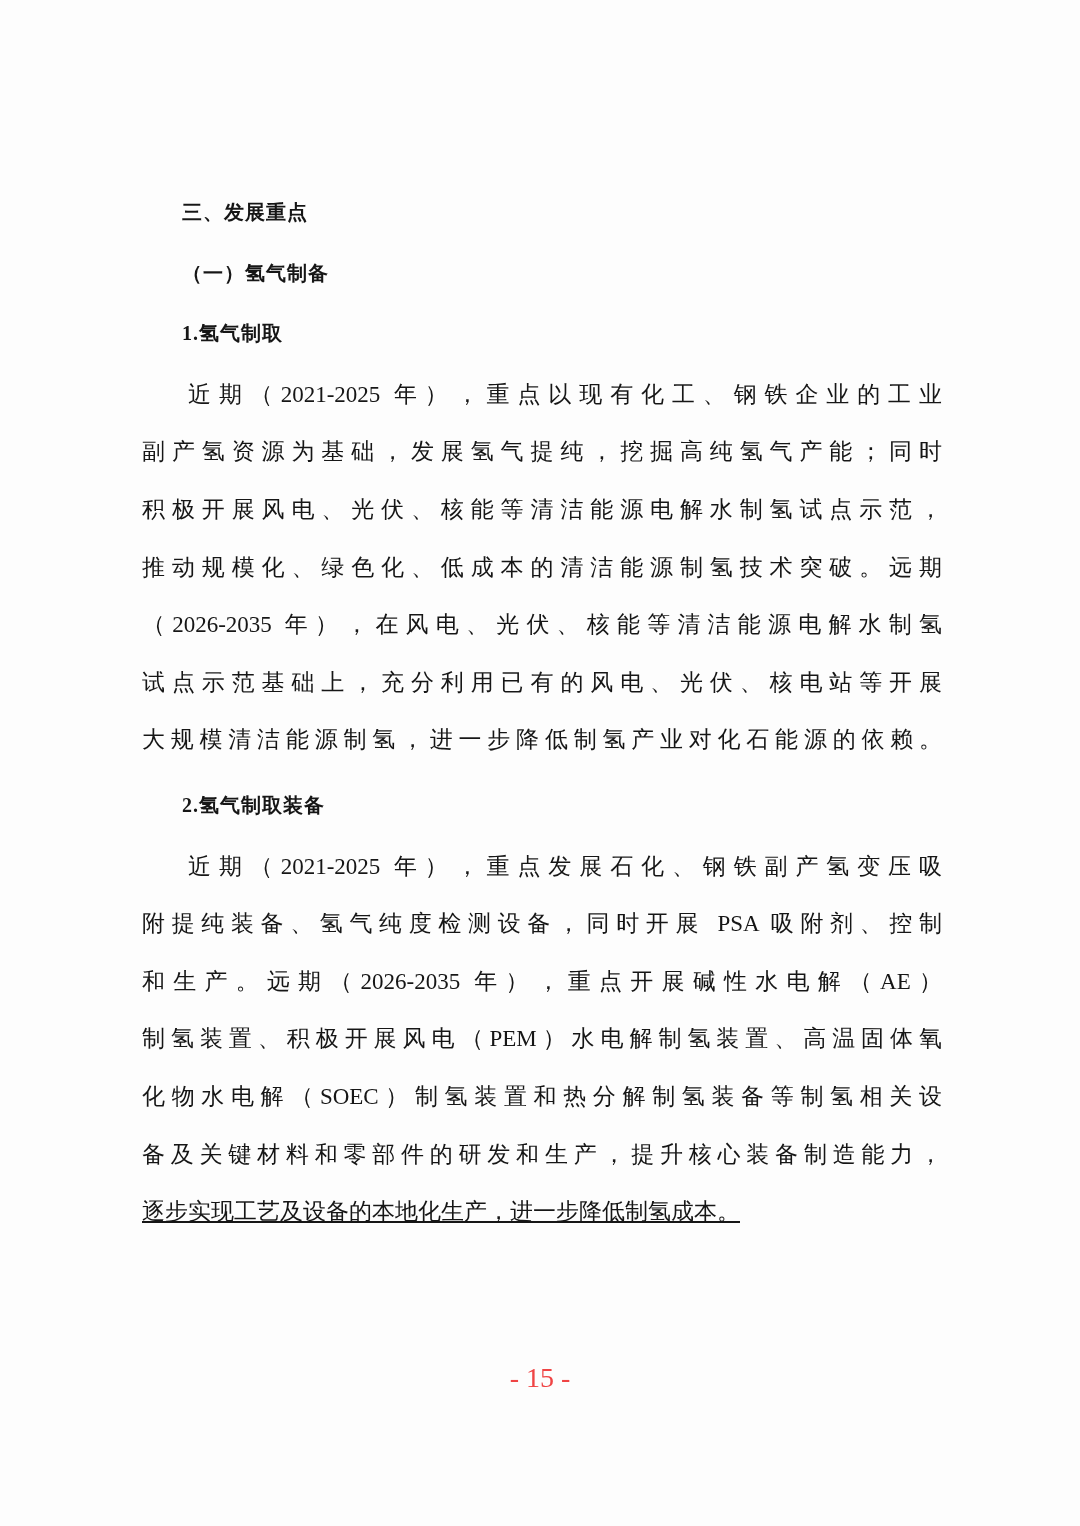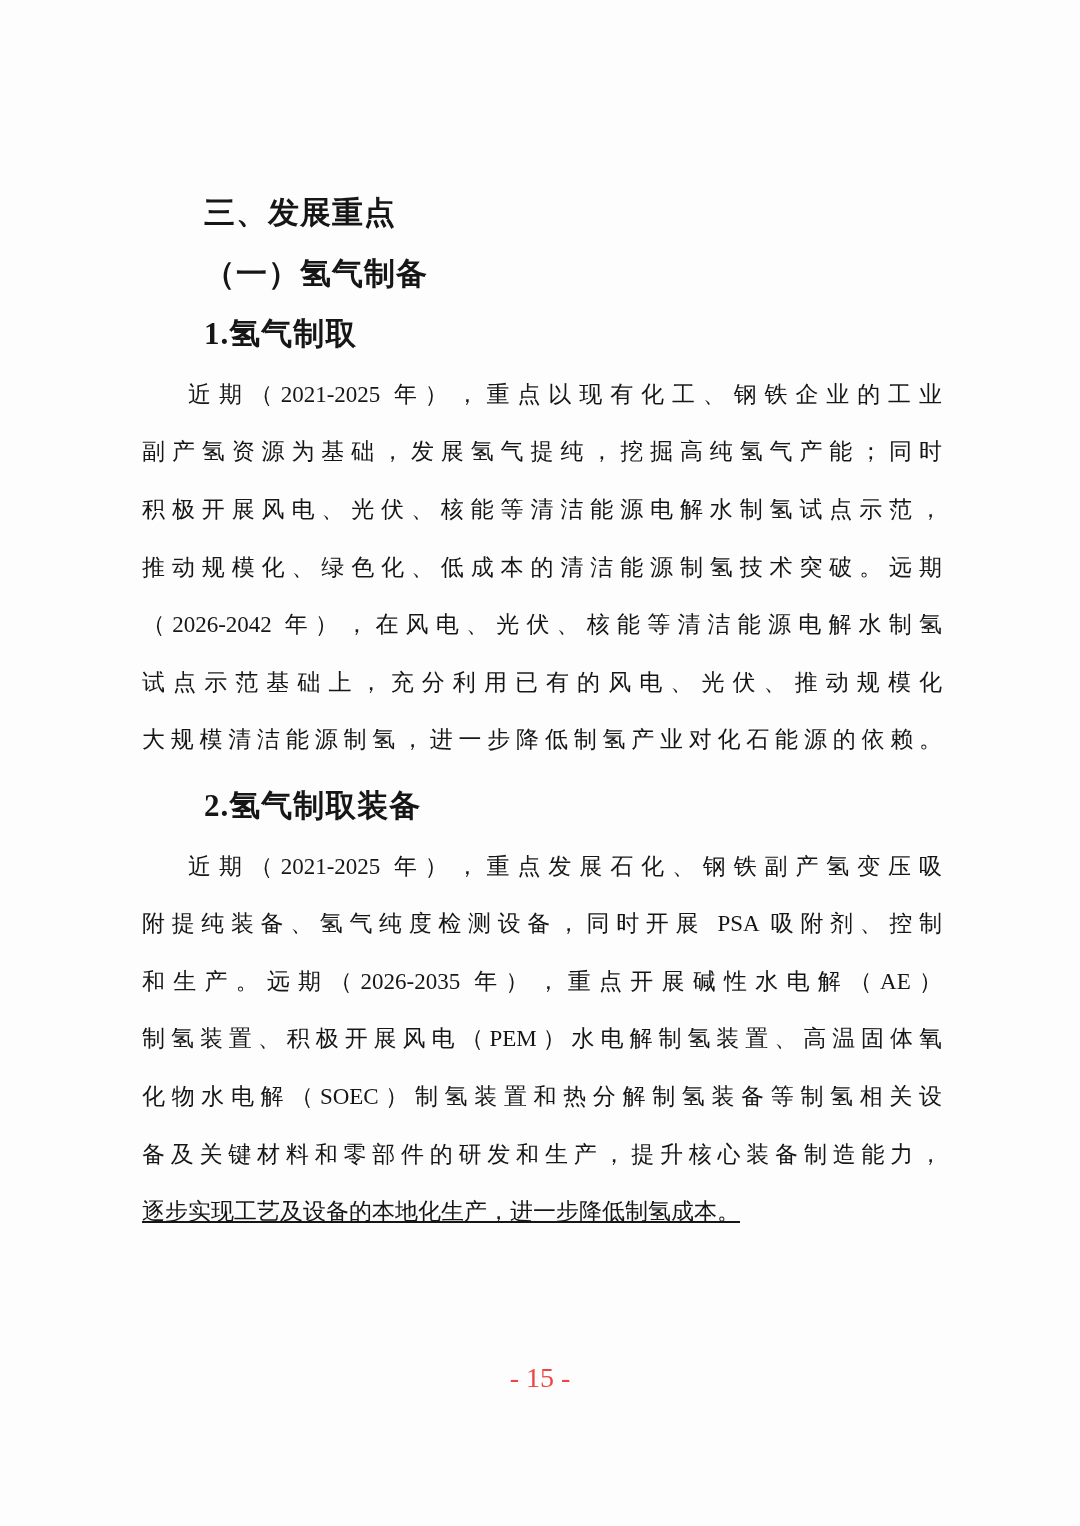--- a/index.html
+++ b/index.html
@@ -32,21 +32,21 @@
     text-decoration: underline;
   }
   .jfull {
     text-align: justify;
     text-align-last: justify;
     white-space: normal;
   }
   .indent { text-indent: 2em; }
   .heading {
     font-weight: 700;
-    font-size: 31px;
+    font-size: 20px;
     line-height: 57.6px;
     text-indent: 2em;
     letter-spacing: 1px;
   }
   .h-sans { font-family: "Liberation Sans", "DejaVu Sans", sans-serif; margin-top: 1px; }
   .h-serif { font-family: "Liberation Serif", "DejaVu Serif", serif; }
   .gap-sm { margin-top: 3px; }
   .gap-md { margin-top: 8px; }
   .page-number {
     position: absolute;
@@ -69,22 +69,22 @@
 
     <div class="heading h-serif gap-sm">（一）氢气制备</div>
 
     <div class="heading h-serif gap-sm">1.氢气制取</div>
 
     <div>
       <div class="line jfull indent gap-sm">近期（2021-2025 年），重点以现有化工、钢铁企业的工业</div>
       <div class="line jfull">副产氢资源为基础，发展氢气提纯，挖掘高纯氢气产能；同时</div>
       <div class="line jfull">积极开展风电、光伏、核能等清洁能源电解水制氢试点示范，</div>
       <div class="line jfull">推动规模化、绿色化、低成本的清洁能源制氢技术突破。远期</div>
-      <div class="line jfull">（2026-2042 年），在风电、光伏、核能等清洁能源电解水制氢</div>
-      <div class="line jfull">试点示范基础上，充分利用已有的风电、光伏、推动规模化</div>
+      <div class="line jfull">（2026-2035 年），在风电、光伏、核能等清洁能源电解水制氢</div>
+      <div class="line jfull">试点示范基础上，充分利用已有的风电、光伏、核电站等开展</div>
       <div class="line jfull">大规模清洁能源制氢，进一步降低制氢产业对化石能源的依赖。</div>
     </div>
 
     <div class="heading h-serif gap-md">2.氢气制取装备</div>
 
     <div>
       <div class="line jfull indent gap-sm">近期（2021-2025 年），重点发展石化、钢铁副产氢变压吸</div>
       <div class="line jfull">附提纯装备、氢气纯度检测设备，同时开展 PSA 吸附剂、控制</div>
       <div class="line jfull">和生产。远期（2026-2035 年），重点开展碱性水电解（AE）</div>
       <div class="line jfull">制氢装置、积极开展风电（PEM）水电解制氢装置、高温固体氧</div>

